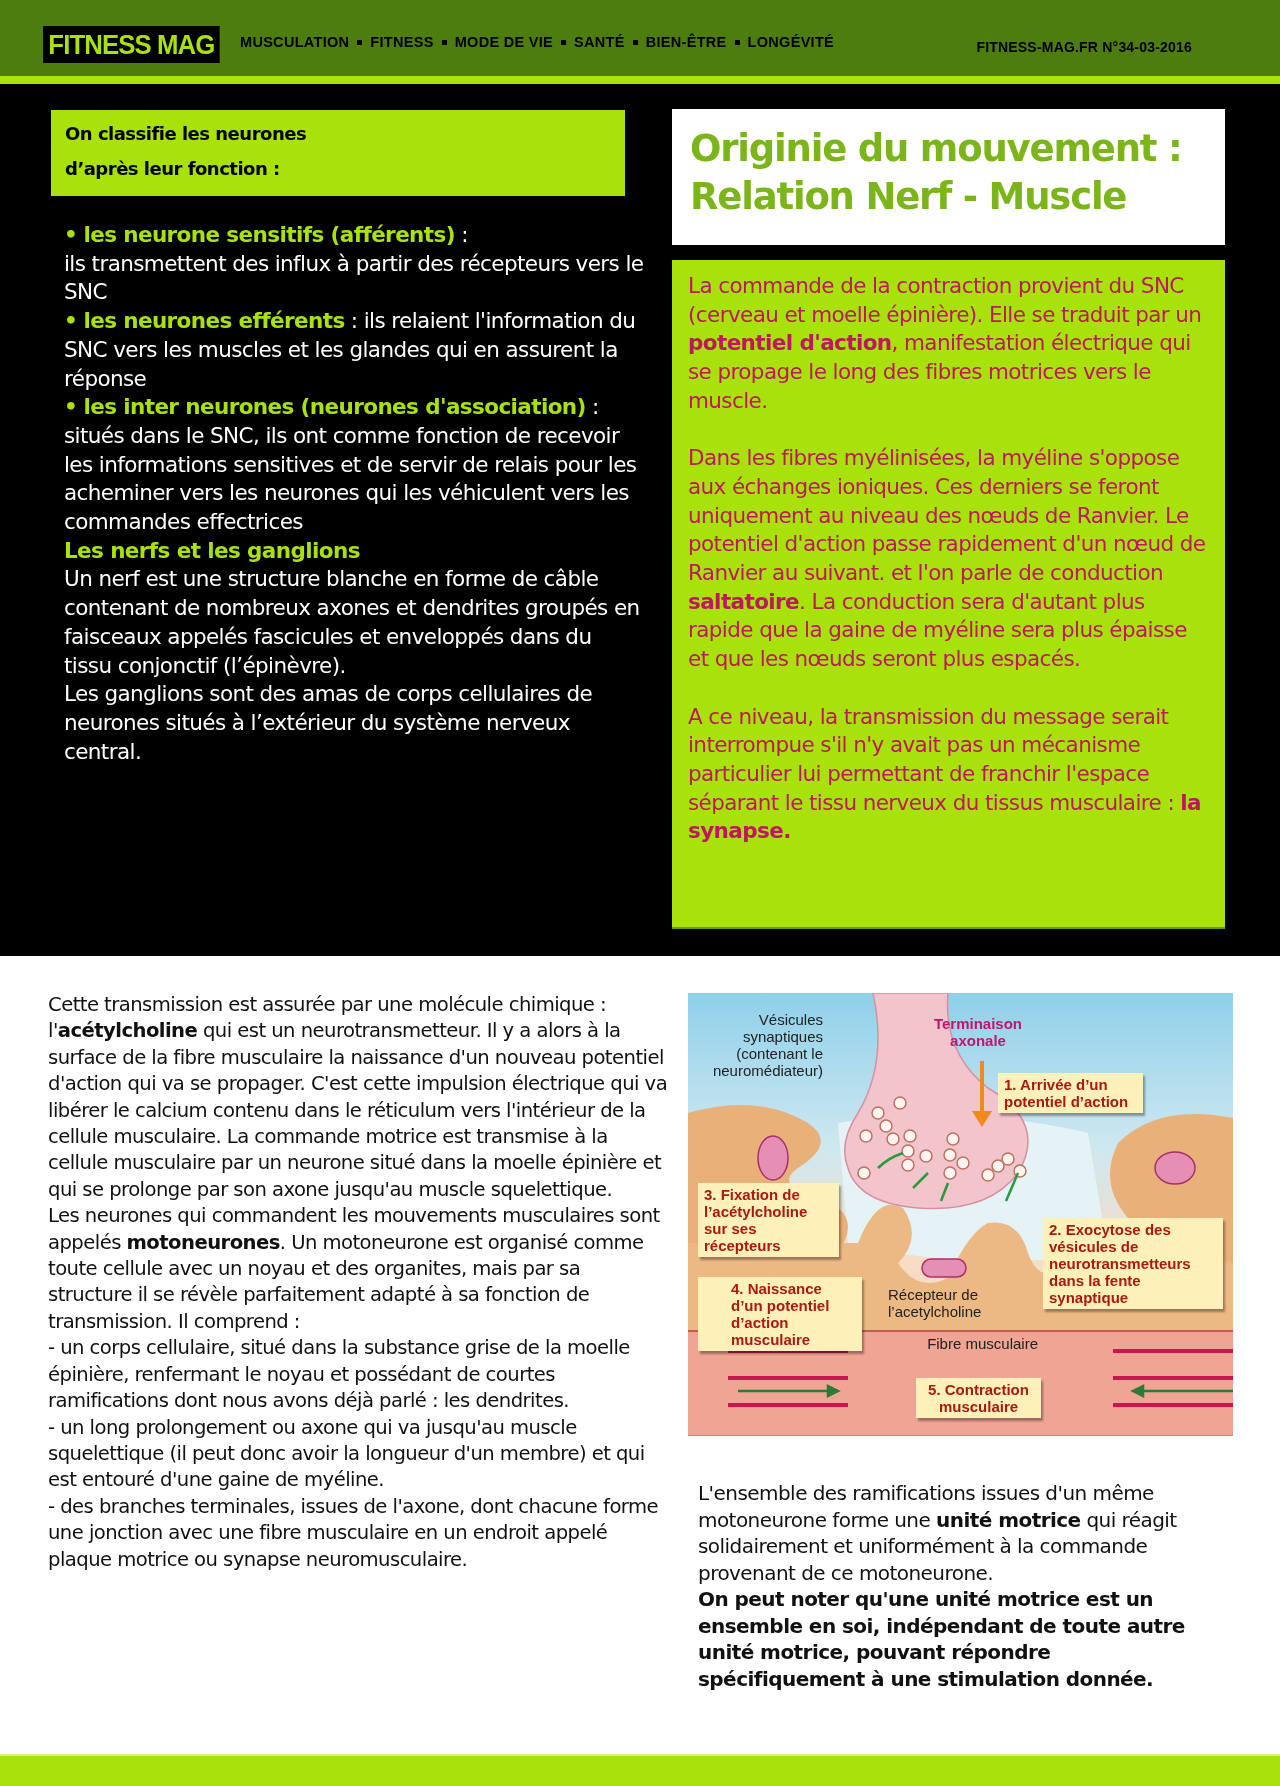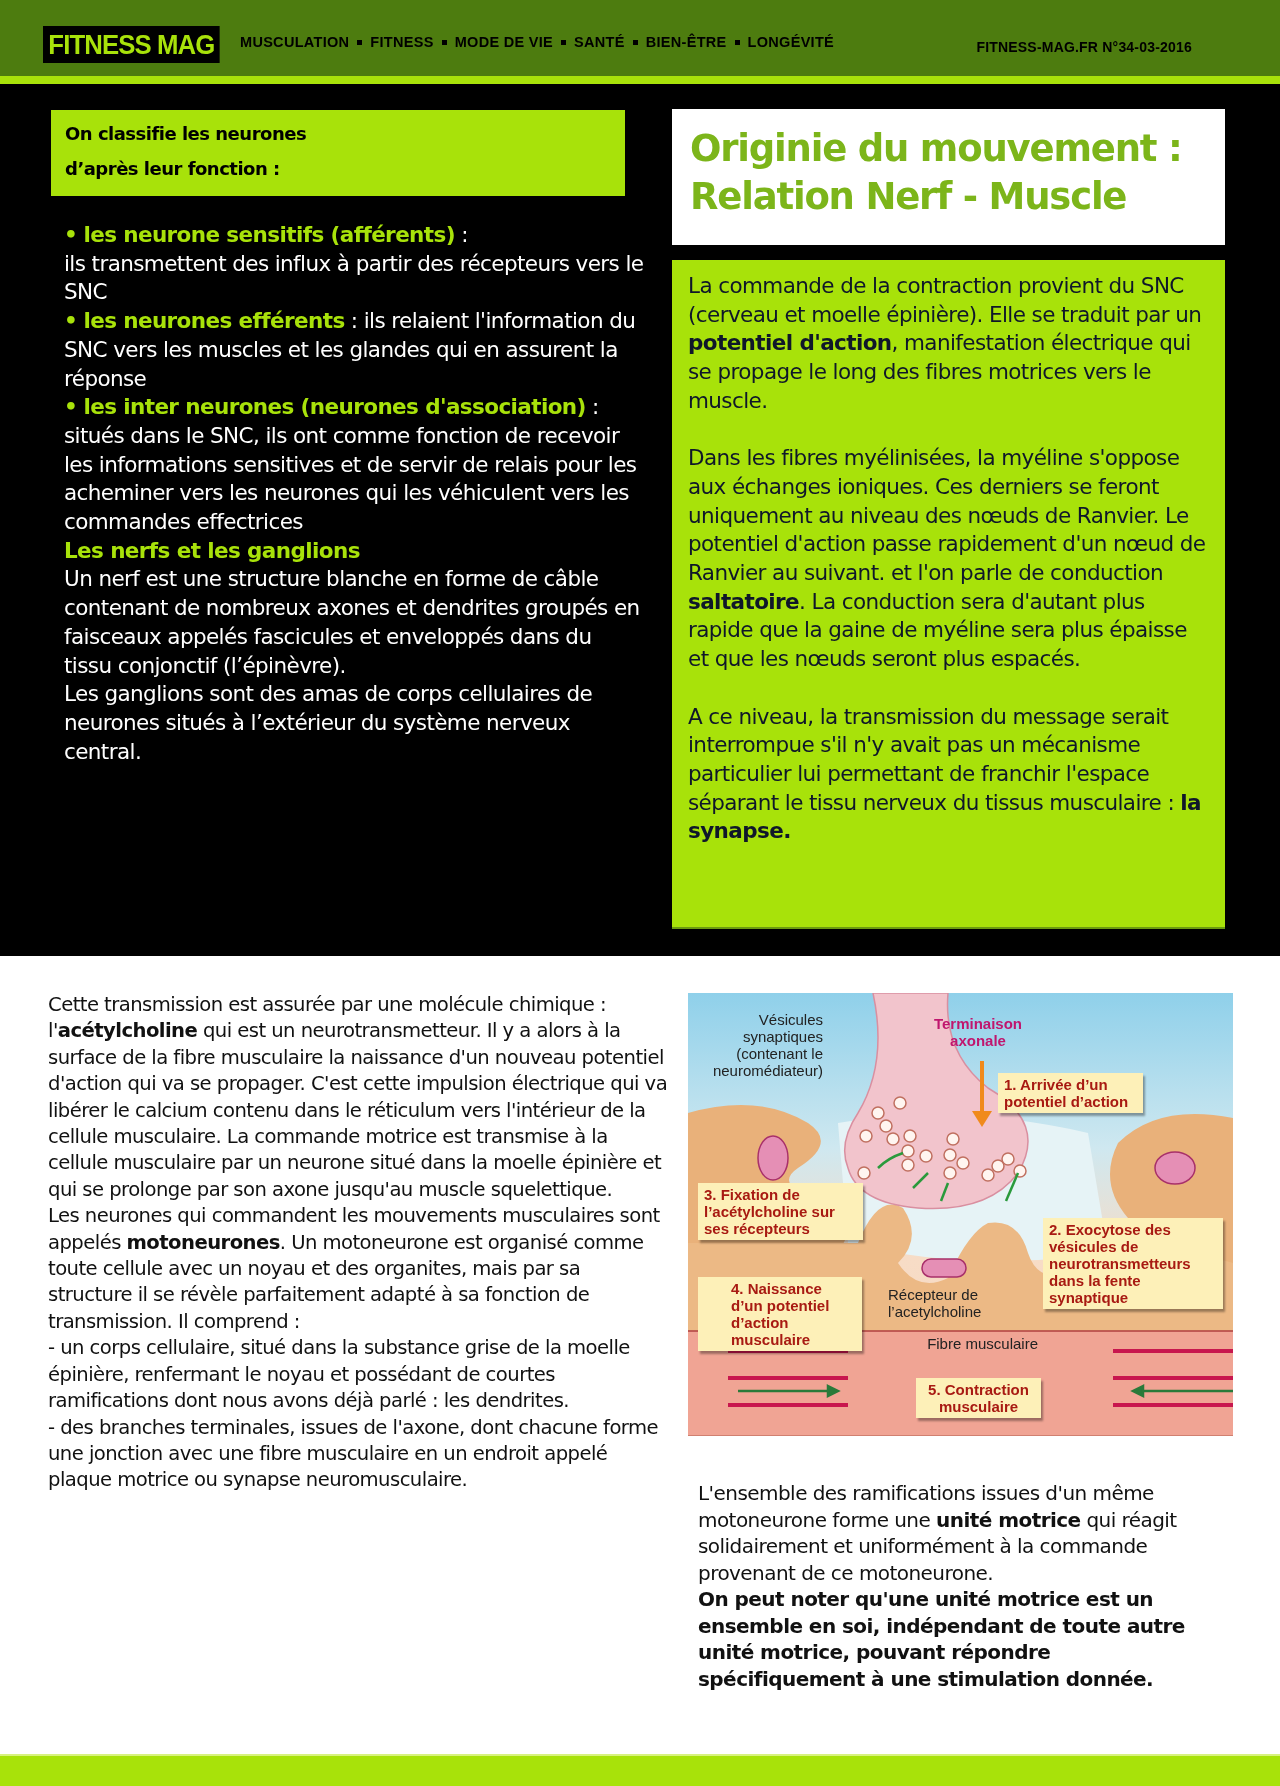--- a/index.html
+++ b/index.html
@@ -26,21 +26,21 @@
                     line-height: 35px; color: #000; letter-spacing: -0.5px; }
   .left-text { position: absolute; left: 64px; top: 221px; width: 580px; color: #fff; font-size: 21.5px;
                line-height: 28.7px; letter-spacing: -0.6px; }
   .left-text .g { color: #a8e20a; font-weight: bold; }
   .left-text .block { display: block; }
 
   .right-title-box { position: absolute; left: 672px; top: 109px; width: 553px; height: 136px; background: #fff;
                      padding: 16px 18px; font-weight: bold; font-size: 37px; line-height: 48px; color: #7cb51a;
                      letter-spacing: -1.2px; }
   .right-green-box { position: absolute; left: 672px; top: 260px; width: 553px; height: 669px; background: #a8e20a;
-                     padding: 12px 16px; font-size: 21.5px; line-height: 28.7px; color: #0f172a; letter-spacing: -0.6px;
+                     padding: 12px 16px; font-size: 21.5px; line-height: 28.7px; color: #be185d; letter-spacing: -0.6px;
                      border-bottom: 2px solid #6b9a10; }
   .right-green-box p { margin-bottom: 28.7px; }
   .right-green-box b { font-weight: bold; }
 
   
   .lower-left { position: absolute; left: 48px; top: 992px; width: 620px; font-size: 19.6px; line-height: 26.4px;
                 letter-spacing: -0.55px; color: #111; }
   .lower-left p { display: block; }
 
   .diagram { position: absolute; left: 688px; top: 993px; width: 545px; height: 443px; }
@@ -115,20 +115,21 @@
 <div class="right-green-box">
   <p><span>La commande de la contraction provient du SNC (cerveau et moelle épinière). Elle se traduit par un </span><b>potentiel d'action</b><span>, manifestation électrique qui se propage le long des fibres motrices vers le muscle.</span></p>
   <p><span>Dans les fibres myélinisées, la myéline s'oppose aux échanges ioniques. Ces derniers se feront uniquement au niveau des nœuds de Ranvier. Le potentiel d'action passe rapidement d'un nœud de Ranvier au suivant. et l'on parle de conduction </span><b>saltatoire</b><span>. La conduction sera d'autant plus rapide que la gaine de myéline sera plus épaisse et que les nœuds seront plus espacés.</span></p>
   <p><span>A ce niveau, la transmission du message serait interrompue s'il n'y avait pas un mécanisme particulier lui permettant de franchir l'espace séparant le tissu nerveux du tissus musculaire : </span><b>la synapse.</b></p>
 </div>
 
 <div class="lower-left">
   <p><span>Cette transmission est assurée par une molécule chimique : l'</span><b>acétylcholine</b><span> qui est un neurotransmetteur. Il y a alors à la surface de la fibre musculaire la naissance d'un nouveau potentiel d'action qui va se propager. C'est cette impulsion électrique qui va libérer le calcium contenu dans le réticulum vers l'intérieur de la cellule musculaire. La commande motrice est transmise à la cellule musculaire par un neurone situé dans la moelle épinière et qui se prolonge par son axone jusqu'au muscle squelettique.</span></p>
   <p><span>Les neurones qui commandent les mouvements musculaires sont appelés </span><b>motoneurones</b><span>. Un motoneurone est organisé comme toute cellule avec un noyau et des organites, mais par sa structure il se révèle parfaitement adapté à sa fonction de transmission. Il comprend :</span></p>
   <p>- un corps cellulaire, situé dans la substance grise de la moelle épinière, renfermant le noyau et possédant de courtes ramifications dont nous avons déjà parlé : les dendrites.</p>
+  <p>- un long prolongement ou axone qui va jusqu'au muscle squelettique (il peut donc avoir la longueur d'un membre) et qui est entouré d'une gaine de myéline.</p>
   <p>- des branches terminales, issues de l'axone, dont chacune forme une jonction avec une fibre musculaire en un endroit appelé plaque motrice ou synapse neuromusculaire.</p>
 </div>
 
 <div class="diagram">
   <svg viewBox="0 0 545 443" preserveAspectRatio="none">
     <defs>
       <linearGradient id="bg" x1="0" y1="0" x2="0" y2="1">
         <stop offset="0" stop-color="#8fd0ea"></stop>
         <stop offset="0.35" stop-color="#cfe8f0"></stop>
         <stop offset="0.6" stop-color="#f7dcc6"></stop>
@@ -203,21 +204,21 @@
       <polygon points="455,393 445,398 455,403" fill="#2a7a3a"></polygon>
     </g>
     <line x1="0" y1="443" x2="545" y2="443" stroke="#d08070" stroke-width="2"></line>
   </svg>
 
   <div class="dl black" style="left: 0px; top: 18px; width: 135px;">Vésicules synaptiques (contenant le neuromédiateur)</div>
   <div class="dl magenta" style="left: 225px; top: 22px; width: 130px;">Terminaison axonale</div>
   <div class="dl-box" style="left: 310px; top: 80px; width: 145px;">
     <div class="dl red" style="position: static;">1. Arrivée d’un potentiel d’action</div>
   </div>
-  <div class="dl-box" style="left: 10px; top: 190px; width: 165px;">
+  <div class="dl-box" style="left: 10px; top: 190px; width: 141px;">
     <div class="dl red" style="position: static;">3. Fixation de l’acétylcholine sur ses récepteurs</div>
   </div>
   <div class="dl-box" style="left: 355px; top: 225px; width: 180px;">
     <div class="dl red" style="position: static;">2. Exocytose des vésicules de neurotransmetteurs dans la fente synaptique</div>
   </div>
   <div class="dl-box" style="left: 10px; top: 284px; width: 164px; padding-left: 33px;">
     <div class="dl red" style="position: static;">4. Naissance d’un potentiel d’action musculaire</div>
   </div>
   <div class="dl black" style="left: 200px; top: 293px; width: 130px; text-align: left;">Récepteur de l’acetylcholine</div>
   <div class="dl black" style="left: 210px; top: 342px; width: 140px; text-align: right;">Fibre musculaire</div>

